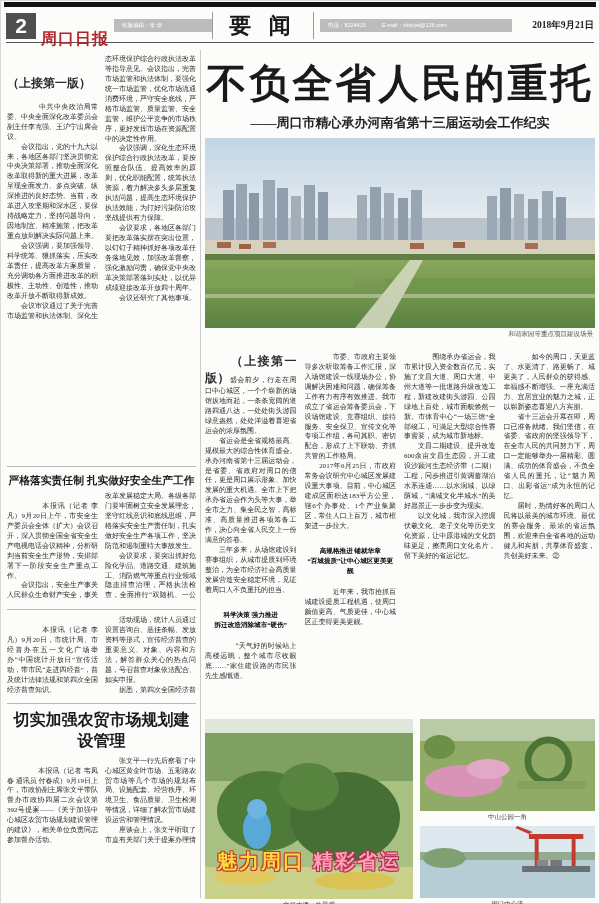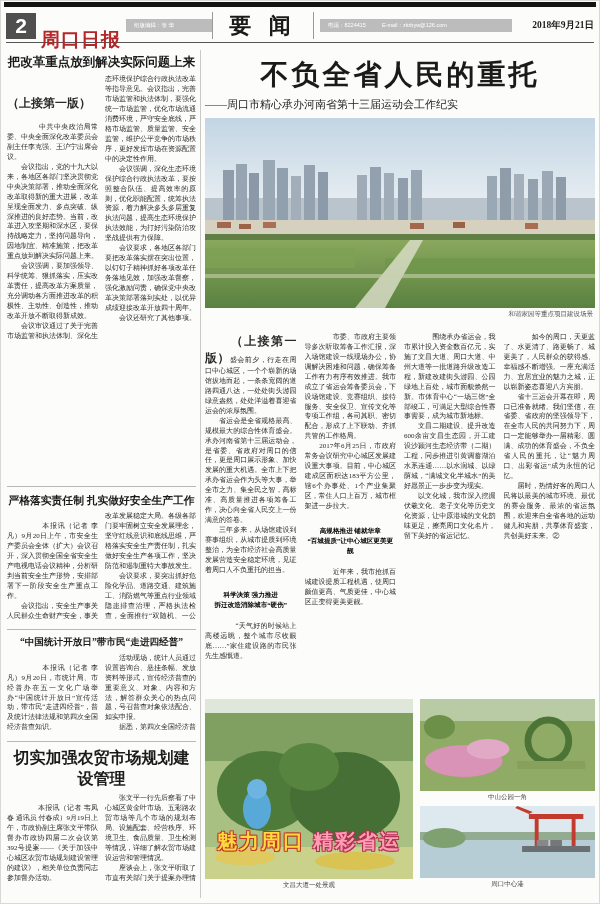--- a/index.html
+++ b/index.html
@@ -6,21 +6,21 @@
   .page{position:relative;width:600px;height:904px;margin:0 auto;background:#fcfcfa;
         font-family:"Liberation Serif",serif;color:#1a1a1a;overflow:hidden;
         box-shadow:inset 0 0 0 1px #d8d8d4;}
   
   .topbar{position:absolute;left:4px;right:4px;top:2px;height:5px;background:#141414;}
   .header{position:absolute;left:6px;right:6px;top:12px;height:27px;display:flex;
           align-items:stretch;border-bottom:1.5px solid #555;padding-bottom:3px;}
   .hz-left{width:206px;display:flex;align-items:center;gap:5px;}
   .pagenum{width:30px;height:26px;background:#4f4f4f;color:#fff;font-weight:bold;
            font-size:21px;line-height:26px;text-align:center;font-family:"Liberation Sans",sans-serif;}
-  .masthead{color:#b3262a;font-weight:bold;font-size:19px;letter-spacing:1px;white-space:nowrap;margin-top:28px;}
+  .masthead{color:#b3262a;font-weight:bold;font-size:16px;letter-spacing:1px;white-space:nowrap;margin-top:28px;}
   .graybar{background:#bcbcbc;color:#fff;font-size:5.5px;line-height:13px;height:13px;
            padding:0 8px;white-space:nowrap;overflow:hidden;flex:1;font-family:"Liberation Sans",sans-serif;}
   .hz-div{width:1px;background:#9a9a9a;margin:0 0;}
   .hz-center{width:100px;display:flex;align-items:center;justify-content:center;}
   .section-title{font-size:22px;font-weight:bold;letter-spacing:6px;white-space:nowrap;}
   .hz-right{flex:1;display:flex;align-items:center;gap:20px;padding-left:6px;}
   .contactbar{background:#bcbcbc;color:#fff;font-size:5.5px;line-height:13px;height:13px;
               padding:0 8px;display:flex;gap:16px;white-space:nowrap;overflow:hidden;flex:1;
               font-family:"Liberation Sans",sans-serif;}
   .date{font-size:9.5px;font-weight:bold;white-space:nowrap;margin-left:auto;}
@@ -31,23 +31,23 @@
   .t1{font-size:12.5px;}
   .t2{font-size:10.8px;}
   .t3{font-size:9.6px;}
   .t4{font-size:16px;}
   .lead-line{font-weight:bold;font-size:12px;margin-bottom:1px;}
   .a-body{font-size:7px;line-height:1.42;text-align:justify;white-space:pre-wrap;
           column-count:2;column-gap:7px;overflow:hidden;color:#2a2a2a;}
   .sep{border-top:1px solid #b8b8b4;margin:7px 0 6px;}
   
   .main{position:absolute;left:205px;top:50px;width:390px;}
-  .headline{font-size:28px;font-weight:bold;text-align:center;letter-spacing:3px;
+  .headline{font-size:40px;font-weight:bold;text-align:center;letter-spacing:3px;
             margin:6px 0 3px;white-space:nowrap;}
-  .subtitle{font-size:11px;font-weight:normal;color:#222;margin-bottom:6px;}
+  .subtitle{font-size:13px;font-weight:bold;text-align:center;color:#222;margin-bottom:6px;}
   .photo{position:relative;width:390px;height:190px;overflow:hidden;background:#dfe6ec;}
   .photo svg{display:block;width:100%;height:100%;}
   .cap{font-size:6.5px;color:#555;}
   .cap-right{text-align:right;margin:2px 2px 4px 0;}
   .cap-center{text-align:center;margin-top:2px;color:#444;}
   .cols{display:flex;gap:8px;height:368px;overflow:hidden;margin-top:2px;}
   .col{flex:1;font-size:7px;line-height:1.42;text-align:justify;white-space:pre-wrap;
        overflow:hidden;color:#2a2a2a;}
   .col .lead-line{display:inline;}
   .subhead{display:block;text-align:center;font-weight:bold;font-size:6.6px;line-height:1.5;
@@ -92,21 +92,20 @@
       <div class="date">2018年9月21日</div>
     </div>
   </div>
 
   <div class="vdiv"></div>
 
   <div class="left-col">
 
     <div>
       <div class="a-title t1">
-        <div>把改革重点放到解决实际问题上来</div>
       </div>
       <div class="a-body" style="height:404px">
         <div class="lead-line">（上接第一版）</div>
         <span>　　中共中央政治局常委、中央全面深化改革委员会副主任李克强、王沪宁出席会议。
 　　会议指出，党的十九大以来，各地区各部门坚决贯彻党中央决策部署，推动全面深化改革取得新的重大进展，改革呈现全面发力、多点突破、纵深推进的良好态势。当前，改革进入攻坚期和深水区，要保持战略定力，坚持问题导向，因地制宜、精准施策，把改革重点放到解决实际问题上来。
 　　会议强调，要加强领导、科学统筹、狠抓落实，压实改革责任，提高改革方案质量，充分调动各方面推进改革的积极性、主动性、创造性，推动改革开放不断取得新成效。
 　　会议审议通过了关于完善市场监管和执法体制、深化生态环境保护综合行政执法改革等指导意见。会议指出，完善市场监管和执法体制，要强化统一市场监管，优化市场流通消费环境，严守安全底线，严格市场监管、质量监管、安全监管，维护公平竞争的市场秩序，更好发挥市场在资源配置中的决定性作用。
 　　会议强调，深化生态环境保护综合行政执法改革，要按照整合队伍、提高效率的原则，优化职能配置，统筹执法资源，着力解决多头多层重复执法问题，提高生态环境保护执法效能，为打好污染防治攻坚战提供有力保障。
 　　会议要求，各地区各部门要把改革落实摆在突出位置，以钉钉子精神抓好各项改革任务落地见效，加强改革督察，强化激励问责，确保党中央改革决策部署落到实处，以优异成绩迎接改革开放四十周年。
 　　会议还研究了其他事项。</span>
@@ -120,21 +119,20 @@
       <div class="a-body" style="height:110px">
         <span>　　本报讯（记者 李凡）9月20日上午，市安全生产委员会全体（扩大）会议召开，深入贯彻全国全省安全生产电视电话会议精神，分析研判当前安全生产形势，安排部署下一阶段安全生产重点工作。
 　　会议指出，安全生产事关人民群众生命财产安全，事关改革发展稳定大局。各级各部门要牢固树立安全发展理念，坚守红线意识和底线思维，严格落实安全生产责任制，扎实做好安全生产各项工作，坚决防范和遏制重特大事故发生。
 　　会议要求，要突出抓好危险化学品、道路交通、建筑施工、消防燃气等重点行业领域隐患排查治理，严格执法检查，全面推行“双随机、一公开”监管，压实企业主体责任，为全市经济社会高质量发展营造安全稳定环境。②</span>
       </div>
     </div>
 
     <div class="sep"></div>
 
     <div>
-      <div class="a-title t3">“中国统计开放日”带市民“走进四经普”</div>
       <div class="a-body" style="height:80px">
         <span>　　本报讯（记者 李凡）9月20日，市统计局、市经普办在五一文化广场举办“中国统计开放日”宣传活动，带市民“走进四经普”，普及统计法律法规和第四次全国经济普查知识。
 　　活动现场，统计人员通过设置咨询台、悬挂条幅、发放资料等形式，宣传经济普查的重要意义、对象、内容和方法，解答群众关心的热点问题，号召普查对象依法配合、如实申报。
 　　据悉，第四次全国经济普查将于2019年1月1日启动入户登记，对象为从事第二、第三产业的全部法人单位、产业活动单位和个体经营户。②</span>
       </div>
     </div>
 
     <div class="sep"></div>
 
     <div>

